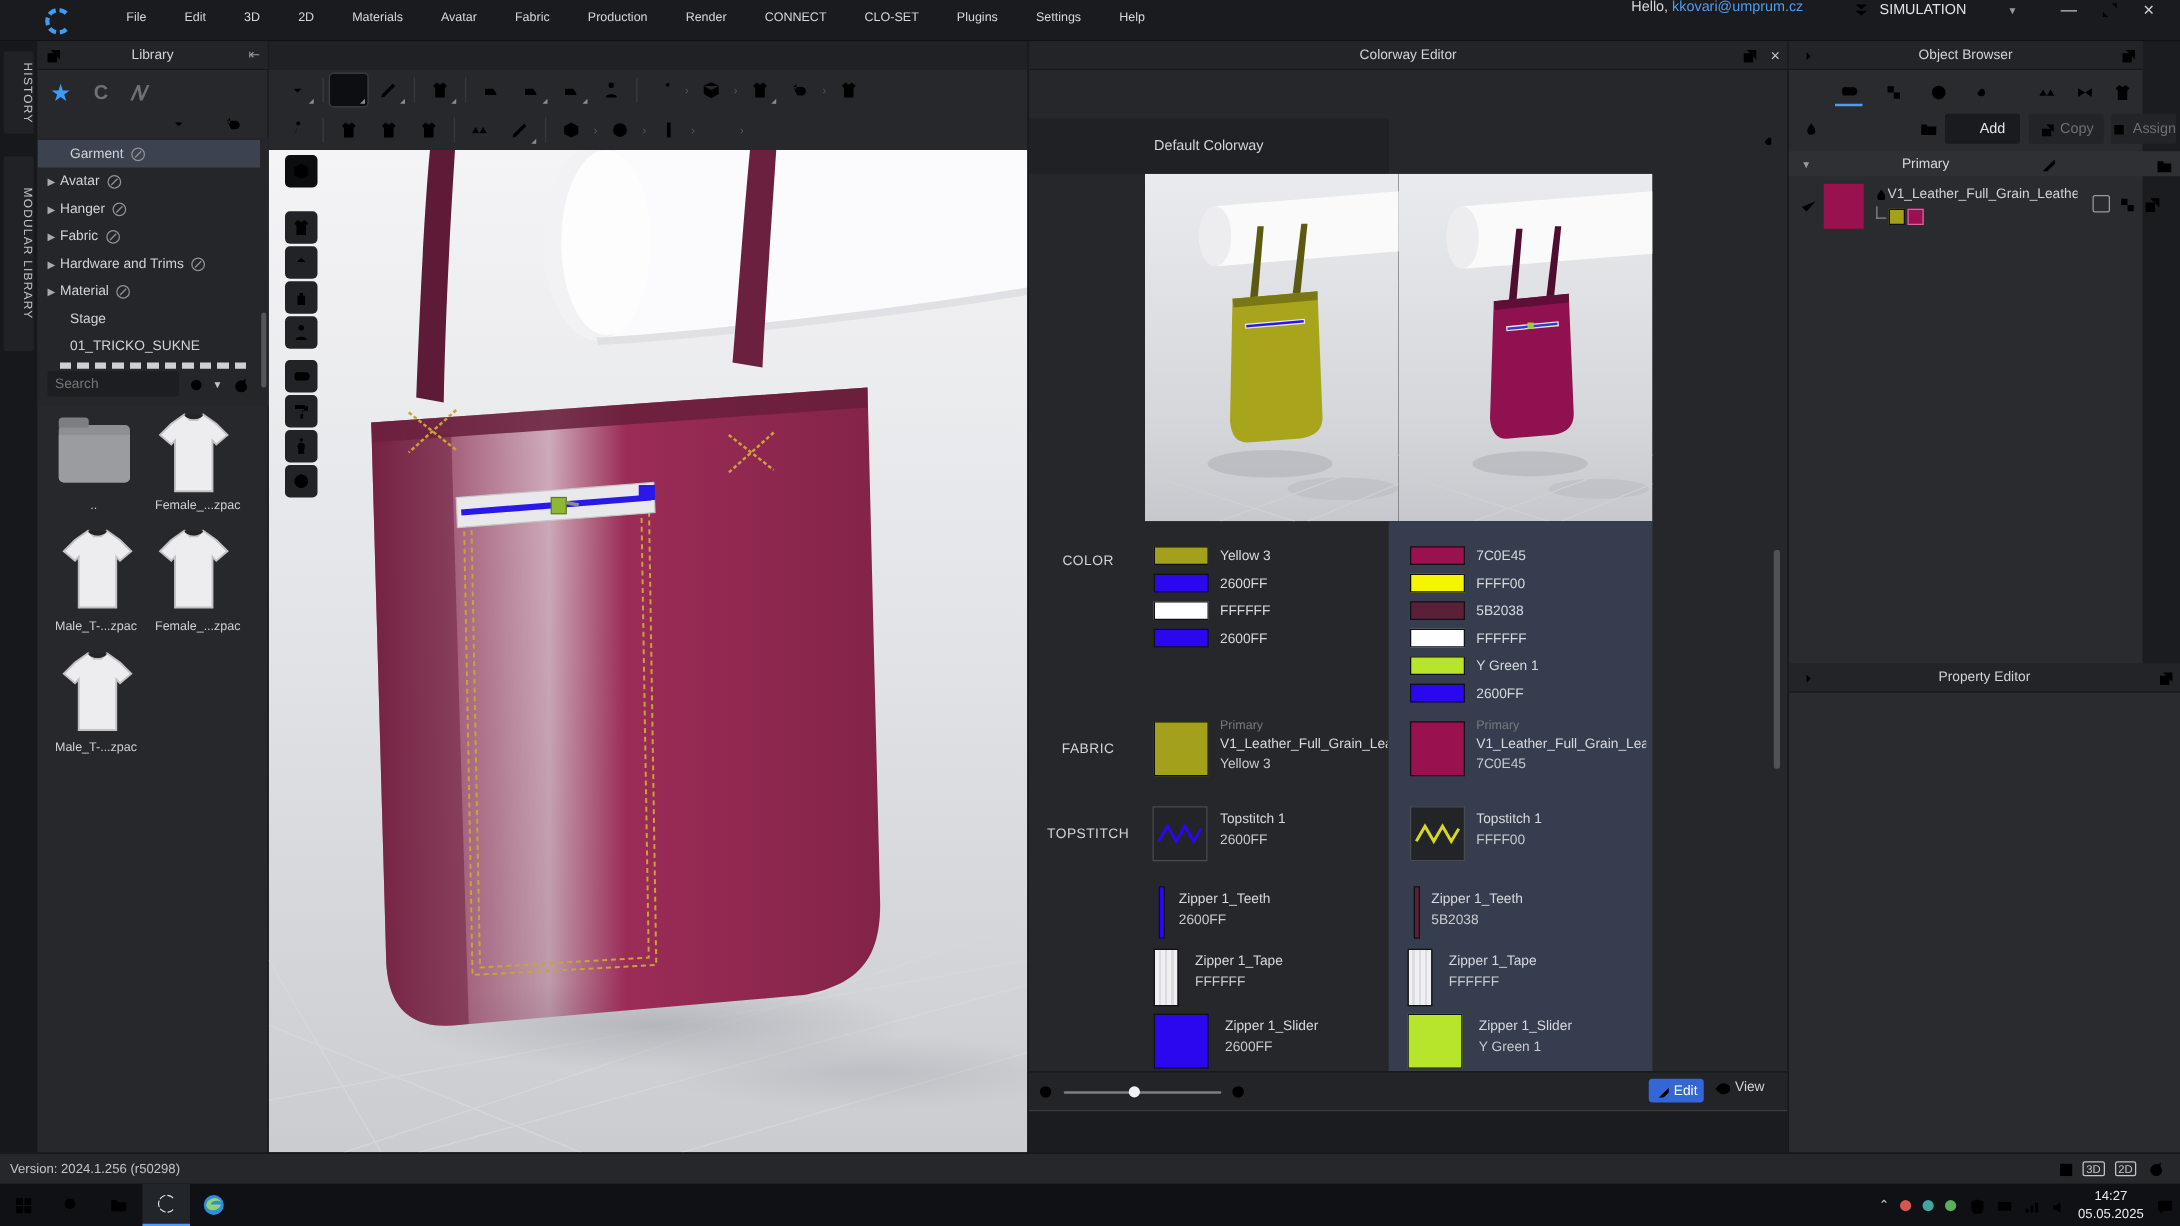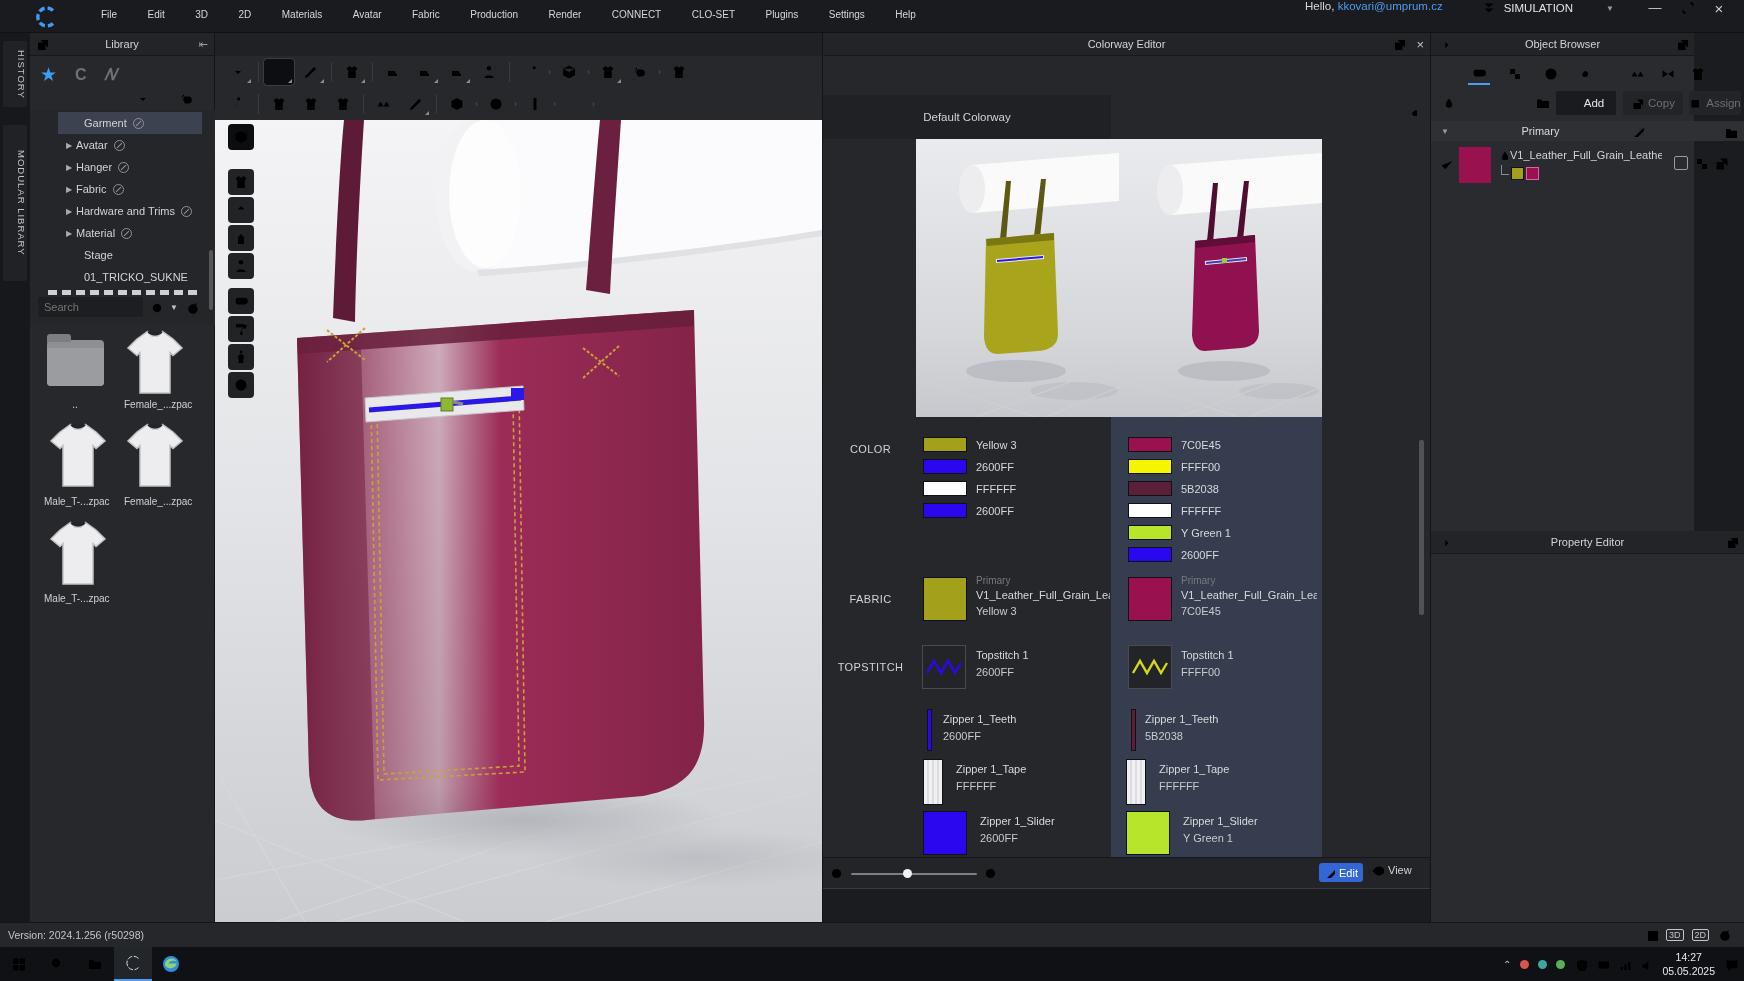--- a/index.html
+++ b/index.html
@@ -18,22 +18,22 @@
   .win-btn { color:#cfd0d3; width:22px; text-align:center; font-size:13px; }
   
   #leftrail { left:0; top:33px; width:30px; height:889px; background:#17181b; }
   .rail-tab { position:absolute; left:3px; width:24px; background:#212226; color:#c3c4c7;
               writing-mode:vertical-rl; font-size:9.5px; letter-spacing:1px; text-align:center;
               padding:8px 0; border-radius:2px; }
   
   #library { left:30px; top:33px; width:185px; height:889px; background:#27282b; border-right:1px solid #131417; }
   .panel-head { position:absolute; left:0; top:0; width:100%; height:23px; background:#232427;
                 font-size:11px; color:#d2d3d5; text-align:center; line-height:23px; border-bottom:1px solid #17181b; }
-  .tree-row { position:absolute; left:0; width:144px; height:22px; font-size:11px; color:#d2d3d5;
-              display:flex; align-items:center;margin-left:28px; }
+  .tree-row { position:absolute; left:0; width:178px; height:22px; font-size:11px; color:#d2d3d5;
+              display:flex; align-items:center; }
   .tree-row .arr { width:10px; margin-left:8px; font-size:8px; color:#a9aaad; }
   .badge { width:11px; height:11px; border:1px solid #919296; border-radius:50%; margin-left:6px; position:relative; }
   .badge::after { content:""; position:absolute; left:1px; top:4px; width:7px; height:1px; background:#919296; transform:rotate(-45deg); }
   .thumb-label { position:absolute; font-size:10px; color:#cfd0d3; text-align:center; width:62px; }
   .shirt-thumb { position:absolute; }
   
   #viewport { left:215px; top:33px; width:607px; height:889px; background:#202124; }
   #vp-title { left:0; top:0; width:100%; height:23px; background:#1b1c1f; text-align:center;
               font-size:11px; color:#d6d7d9; line-height:23px; }
   .toolbar { position:absolute; left:0; width:100%; height:32px; background:#27282b; display:flex; align-items:center; padding-left:8px; gap:2px; }
@@ -833,21 +833,21 @@
         <span>View</span>
     </span>
   </div>
 
   <div class="abs" style="left:0;top:855px;width:608px;height:34px;background:#1b1c1f;border-top:1px solid #3a3b3e">
     
     
   </div>
 </div>
 
-<div class="abs rpanel" style="left:1430px;top:33px;width:264px;height:498px">
+<div class="abs rpanel" style="left:1430px;top:33px;width:284px;height:498px">
   <div class="panel-head">
     <svg class="ic abs" style="left:5px;top:4px;width:14px;height:14px;color:#c3c4c7">
         <use href="#i-arrr"></use>
       </svg>
     <span>Object Browser</span>
     <svg class="ic abs" style="right:5px;top:4px;width:14px;height:14px;color:#9a9b9e">
         <use href="#i-float"></use>
       </svg>
   </div>
   <span class="ob-icon" style="left:7px">

